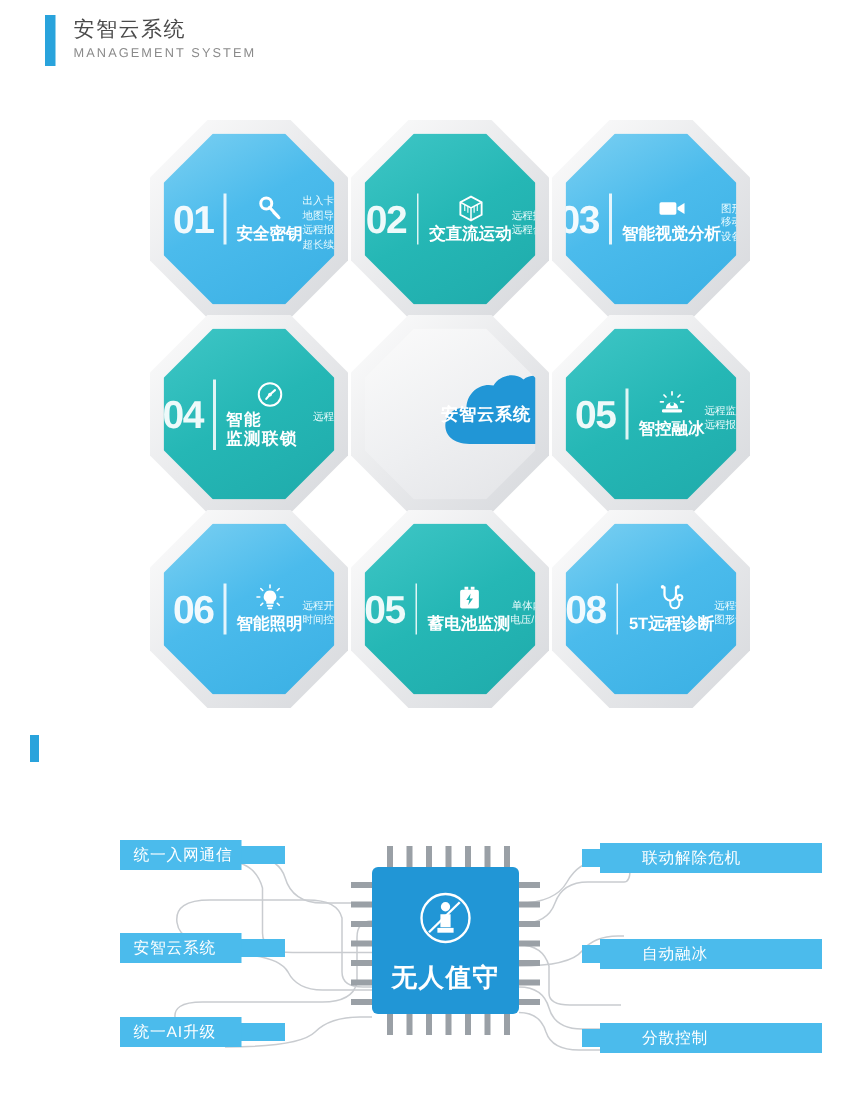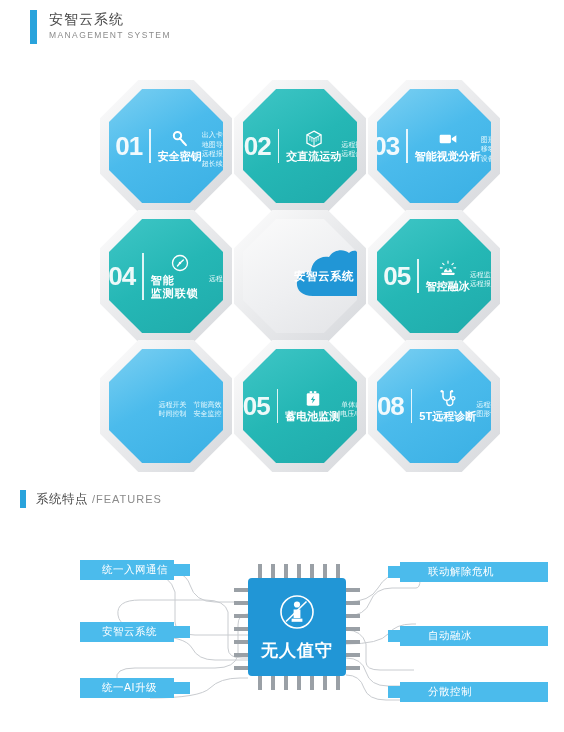--- a/index.html
+++ b/index.html
@@ -57,21 +57,21 @@
   .cloud-wrap{position:relative;width:96px;height:60px;display:flex;align-items:center;justify-content:center;}
   .cloud-wrap svg{position:absolute;left:0;top:0;}
   .cloud-label{position:relative;z-index:2;color:#fff;font-size:11.5px;font-weight:bold;letter-spacing:.5px;}
 
   
   .feature-diagram{position:absolute;left:0;top:530px;width:564px;height:200px;}
   .fd-label{
     position:absolute;height:20px;background:#4bbbec;color:#fff;
     font-size:10.5px;display:flex;align-items:center;letter-spacing:.5px;
   }
-  .fd-label.left{justify-content:flex-start;padding-left:22px;}
+  .fd-label.left{justify-content:flex-start;padding-left:9px;}
   .fd-label.right{justify-content:flex-start;padding-left:28px;}
   .fd-tab{position:absolute;height:12px;background:#4bbbec;}
   .chip{
     position:absolute;left:248px;top:578px;width:98px;height:98px;background:#2196d6;
     border-radius:4px;display:flex;flex-direction:column;align-items:center;justify-content:center;
     color:#fff;z-index:3;
   }
   .chip-label{font-size:17px;font-weight:bold;letter-spacing:1px;margin-top:2px;}
   .chip-icon{margin-bottom:1px;}
 </style>
@@ -258,20 +258,37 @@
           <div class="feat-row">
             <span>远程报警</span>
             <span>自动融冰</span>
           </div>
         </div>
       </div>
     </div>
     <div class="hex-cell" style="left: 0px; top: 260px;">
       <div class="oct-outer"></div>
       <div class="oct-inner blue">
+        <div class="hex-top">
+          <div class="hex-num">06</div>
+          <div class="hex-divider"></div>
+          <div class="hex-right">
+            <div class="hex-icon">
+              <svg width="20" height="20" viewBox="0 0 24 24" fill="#ffffff">
+                <path d="M12 5.6 a5 5 0 0 1 3 9 v1.6 h-6 v-1.6 a5 5 0 0 1 3 -9 Z"></path>
+                <rect x="9.4" y="17" width="5.2" height="1.5" rx=".7"></rect>
+                <rect x="10.2" y="19.2" width="3.6" height="1.4" rx=".7"></rect>
+                <path d="M12 1.2 V3.4 M4.6 4 L6.2 5.6 M19.4 4 L17.8 5.6 M1.6 10.8 H3.8 M20.2 10.8 H22.4 M4.6 17.4 L6.2 15.8 M19.4 17.4 L17.8 15.8" stroke="#fff" stroke-width="1.3" stroke-linecap="round"></path>
+              </svg>
+            </div>
+            <div class="hex-name">
+              <div>智能照明</div>
+            </div>
+          </div>
+        </div>
         <div class="hex-feats">
           <div class="feat-row">
             <span>远程开关</span>
             <span>节能高效</span>
           </div>
           <div class="feat-row">
             <span>时间控制</span>
             <span>安全监控</span>
           </div>
         </div>
@@ -339,24 +356,20 @@
             <span>图形识别</span>
             <span>联动控制</span>
           </div>
         </div>
       </div>
     </div>
   </div>
 
 <div class="section-header">
   <div class="accent-bar"></div>
-  <div class="section-title">
-    <span>系统特点</span>
-    <span class="en">/FEATURES</span>
-  </div>
 </div>
 
 <div class="feature-diagram" id="featureDiagram">
   <svg width="564" height="200" style="position:absolute;left:0;top:0;">
     <g fill="none" stroke="#c9ccd0" stroke-width="1">
       <path d="M150 38 Q185 38 190 55 Q195 72 215 72 L248 72"></path>
       <path d="M150 44 Q170 44 175 62 L175 92 Q175 105 195 105 L248 105"></path>
       <path d="M150 100 Q120 100 118 85 Q116 70 140 70 L205 70 Q225 70 228 82 L228 118 Q228 128 242 128 L248 128"></path>
       <path d="M150 106 Q185 106 192 118 Q198 130 215 130 L248 130"></path>
       <path d="M150 162 Q120 162 117 150 Q114 138 135 138 L215 138 Q235 138 238 125 L238 95 Q238 84 248 84"></path>

